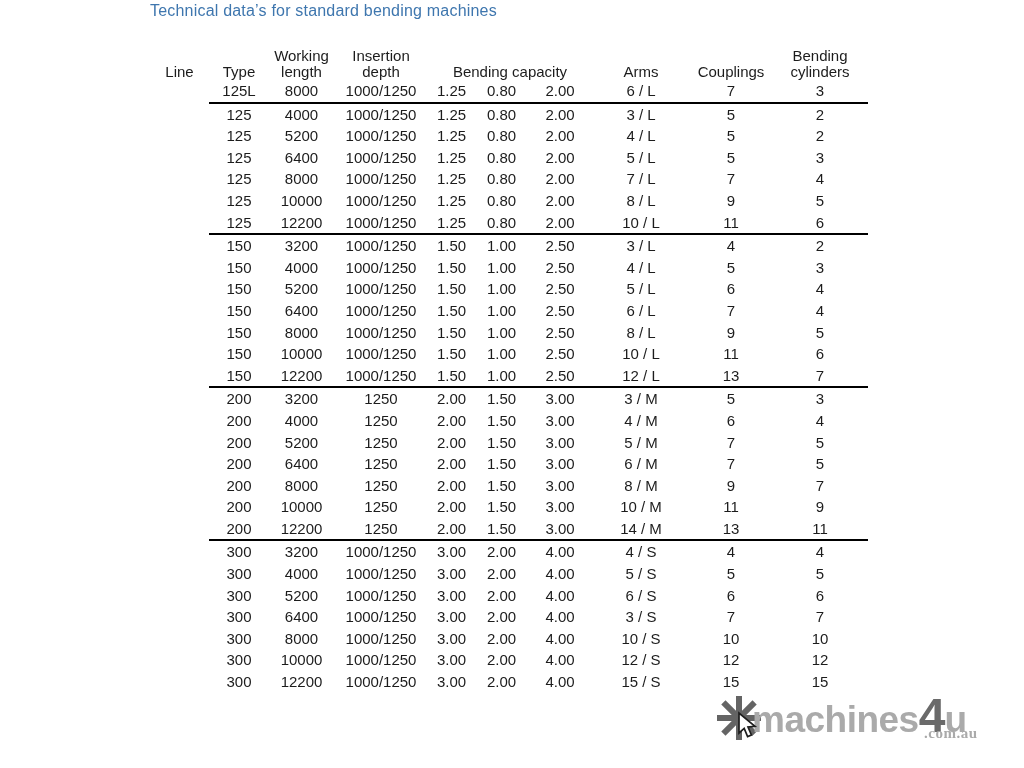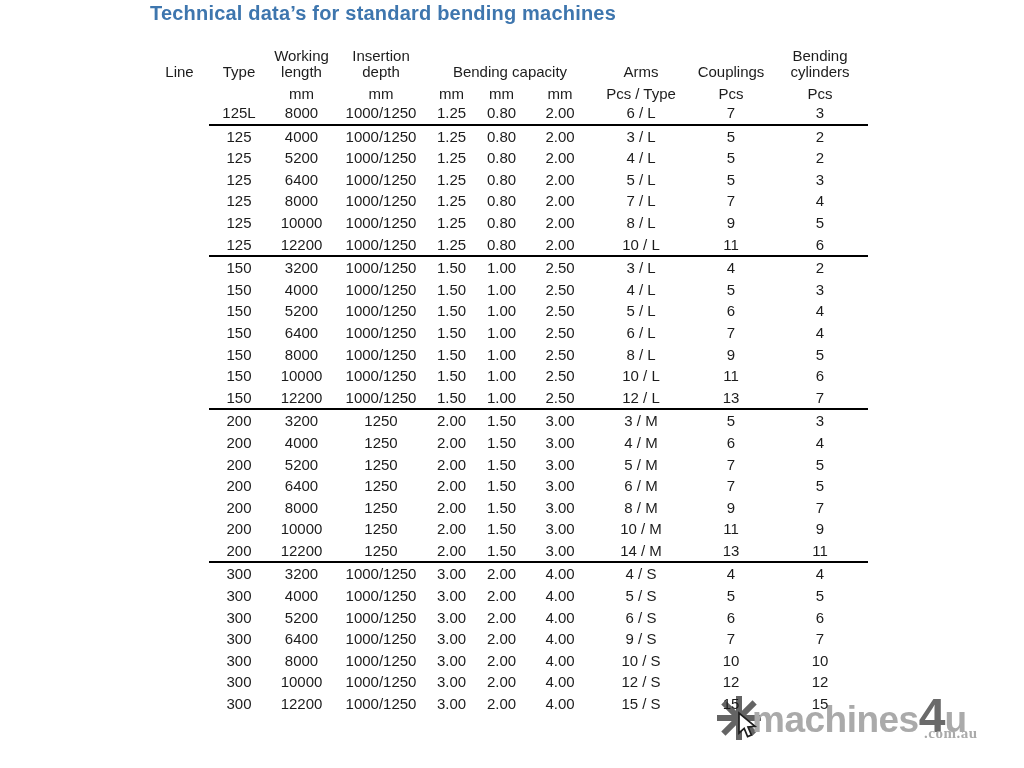--- a/index.html
+++ b/index.html
@@ -12,21 +12,21 @@
   }
   *{box-sizing:border-box;}
   html,body{margin:0;padding:0;}
   body{
     width:1024px;height:768px;position:relative;overflow:hidden;
     background:#ffffff;color:var(--text-color);
     font-family:"Liberation Sans", sans-serif;
   }
   .page-title{
     position:absolute;left:150px;top:2px;
-    font-size:20px;font-weight:bold;color:var(--title-color);
+    font-size:16px;font-weight:normal;color:var(--title-color);
     letter-spacing:0.2px;white-space:nowrap;
   }
   table.spec-table{
     position:absolute;left:150px;top:40px;width:718px;
     border-collapse:collapse;table-layout:fixed;z-index:1;
   }
   .spec-table th,.spec-table td{
     padding:0;margin:0;text-align:center;font-weight:normal;
     overflow:visible;white-space:nowrap;
   }
@@ -77,32 +77,20 @@
       <th class="h-main">Working
 length</th>
       <th class="h-main">Insertion
 depth</th>
       <th class="h-main" colspan="3">Bending capacity</th>
       <th class="h-main">Arms</th>
       <th class="h-main">Couplings</th>
       <th class="h-main">Bending
 cylinders</th>
     </tr>
-    <tr class="h-row-3">
-      <th></th>
-      <th></th>
-      <th class="h-sub">mm</th>
-      <th class="h-sub">mm</th>
-      <th class="h-sub">mm</th>
-      <th class="h-sub">mm</th>
-      <th class="h-sub">mm</th>
-      <th class="h-sub">Pcs / Type</th>
-      <th class="h-sub">Pcs</th>
-      <th class="h-sub">Pcs</th>
-    </tr>
   </thead>
   <tbody id="table-body">
       <tr class="section-end">
     <td></td>
     <td>125L</td>
     <td>8000</td>
     <td>1000/1250</td>
     <td>1.25</td>
     <td>0.80</td>
     <td>2.00</td>
@@ -387,21 +375,21 @@
     <td>6</td>
   </tr>
       <tr>
     <td></td>
     <td>300</td>
     <td>6400</td>
     <td>1000/1250</td>
     <td>3.00</td>
     <td>2.00</td>
     <td>4.00</td>
-    <td>9 / S</td>
+    <td>3 / S</td>
     <td>7</td>
     <td>7</td>
   </tr>
       <tr>
     <td></td>
     <td>300</td>
     <td>8000</td>
     <td>1000/1250</td>
     <td>3.00</td>
     <td>2.00</td>

